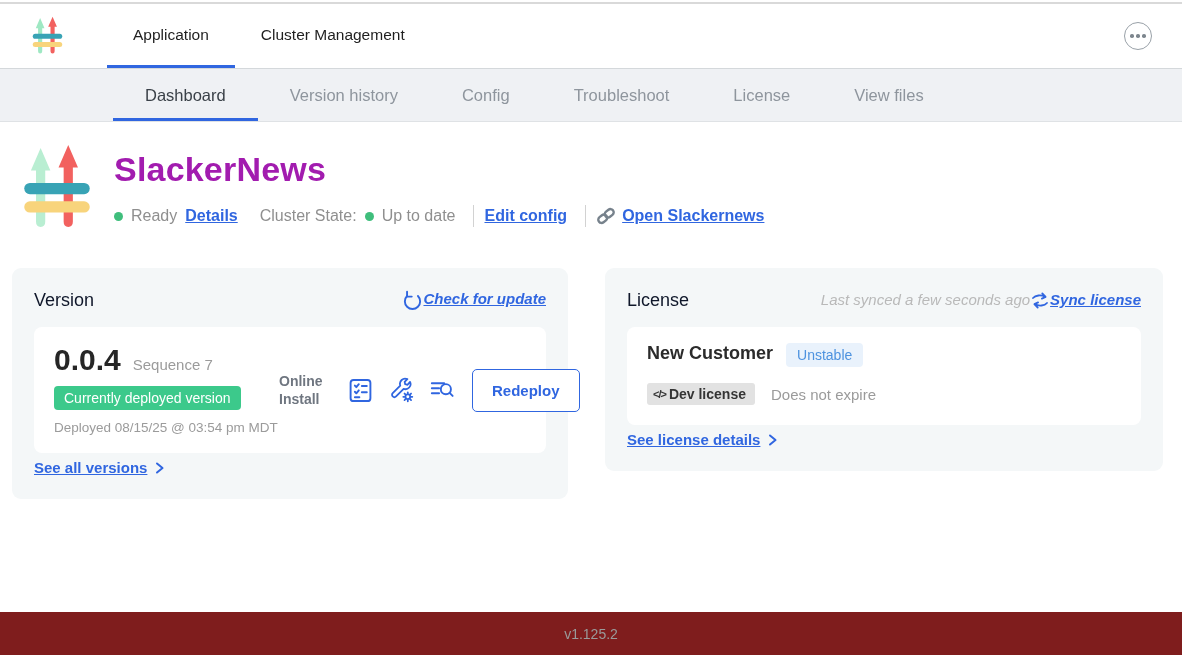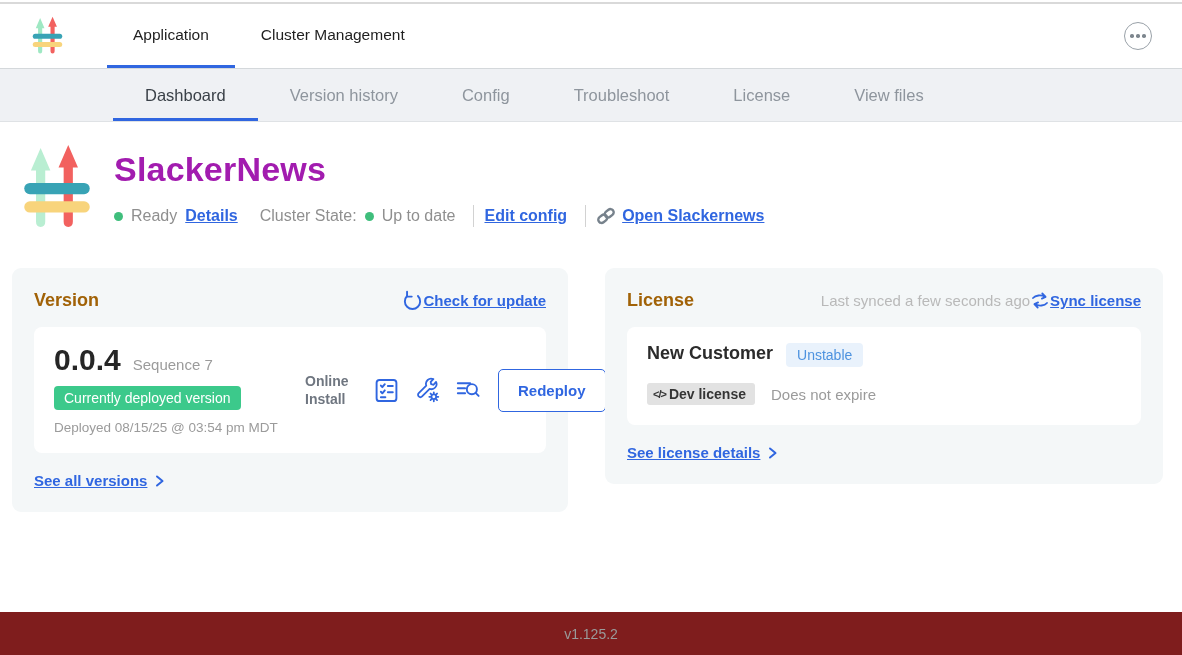--- a/index.html
+++ b/index.html
@@ -36,40 +36,40 @@
   a.link { color:#3066e0; text-decoration:underline; cursor:pointer; }
   .w600 { font-weight:600; } .w700 { font-weight:700; }
   .cluster-label { margin-left:14px; }
   .vdiv { width:1px; height:22px; background:#d2d2d2; margin:0 10px; }
   .open-app { display:flex; align-items:center; gap:6px; }
 
   
   .cards { display:flex; align-items:flex-start; gap:37px; padding:0 12px; margin-top:36px; }
   .card { background:#f4f7f8; border-radius:9px; padding:22px; }
   .card-head { display:flex; align-items:center; }
-  .card-title { font-size:18px; font-weight:700; color:#a16207; }
-  .head-right { margin-left:auto; display:flex; align-items:center; font-size:15px; }
-  .inner { background:#fff; border-radius:8px; margin-top:16px; padding:16px 20px;gap:26px; }
+  .card-title { font-size:18px; font-weight:400; color:#0f172a; }
+  .head-right { margin-left:auto; display:flex; align-items:flex-start; font-size:15px;font-style:italic; }
+  .inner { background:#fff; border-radius:8px; margin-top:16px; padding:16px 20px; }
 
   .version-card { width:556px; }
   .version-card .inner { display:flex; align-items:center; justify-content:space-between; min-height:104px; }
   .ver-line { display:flex; align-items:baseline; }
   .ver-num { font-size:30px; font-weight:700; color:#262626; }
   .ver-seq { font-size:15px; color:#9b9b9b; margin-left:12px; }
   .deployed-badge { display:inline-block; margin-top:9px; background:#3cc98b; color:#fff;
     font-size:14px; padding:4px 10px; border-radius:4px; }
   .deployed-at { margin-top:9px; font-size:13.5px; color:#9b9b9b; width:225px; line-height:1.35; }
   .ver-actions { display:flex; align-items:center; gap:16px; }
   .install-type { width:52px; font-size:14px; font-weight:700; color:#6f7680; line-height:1.3; }
   .icon-row { display:flex; align-items:center; gap:14px; }
   .icon-btn { display:flex; cursor:pointer; }
   .redeploy-btn { background:#fff; border:1px solid #3066e0; color:#3066e0; font-weight:700;
     font-size:15px; padding:12px 19px; border-radius:5px; cursor:pointer;
     font-family:"Liberation Sans",sans-serif; }
-  .see-link { display:inline-flex; align-items:center; gap:7px; margin-top:19px;
+  .see-link { display:inline-flex; align-items:center; gap:7px; margin-top:6px;
     font-size:15px; font-weight:600; }
 
   .license-card { width:558px; }
   .cust-row { display:flex; align-items:flex-start; gap:13px; }
   .cust-name { font-size:18px; font-weight:700; color:#2b2b2b; }
   .channel-badge { background:#e9f2fc; color:#4d92df; font-size:14px; padding:4px 11px; border-radius:4px; }
   .lic-row { display:flex; align-items:center; gap:16px; margin-top:16px; padding-bottom:4px; }
   .type-badge { background:#e2e2e2; color:#353535; font-size:14px; font-weight:700;
     padding:3px 9px 3px 6px; border-radius:3px; display:inline-flex; align-items:center; gap:3px; }
   .type-badge .code { font-size:11px; font-weight:700; letter-spacing:-1px; }

